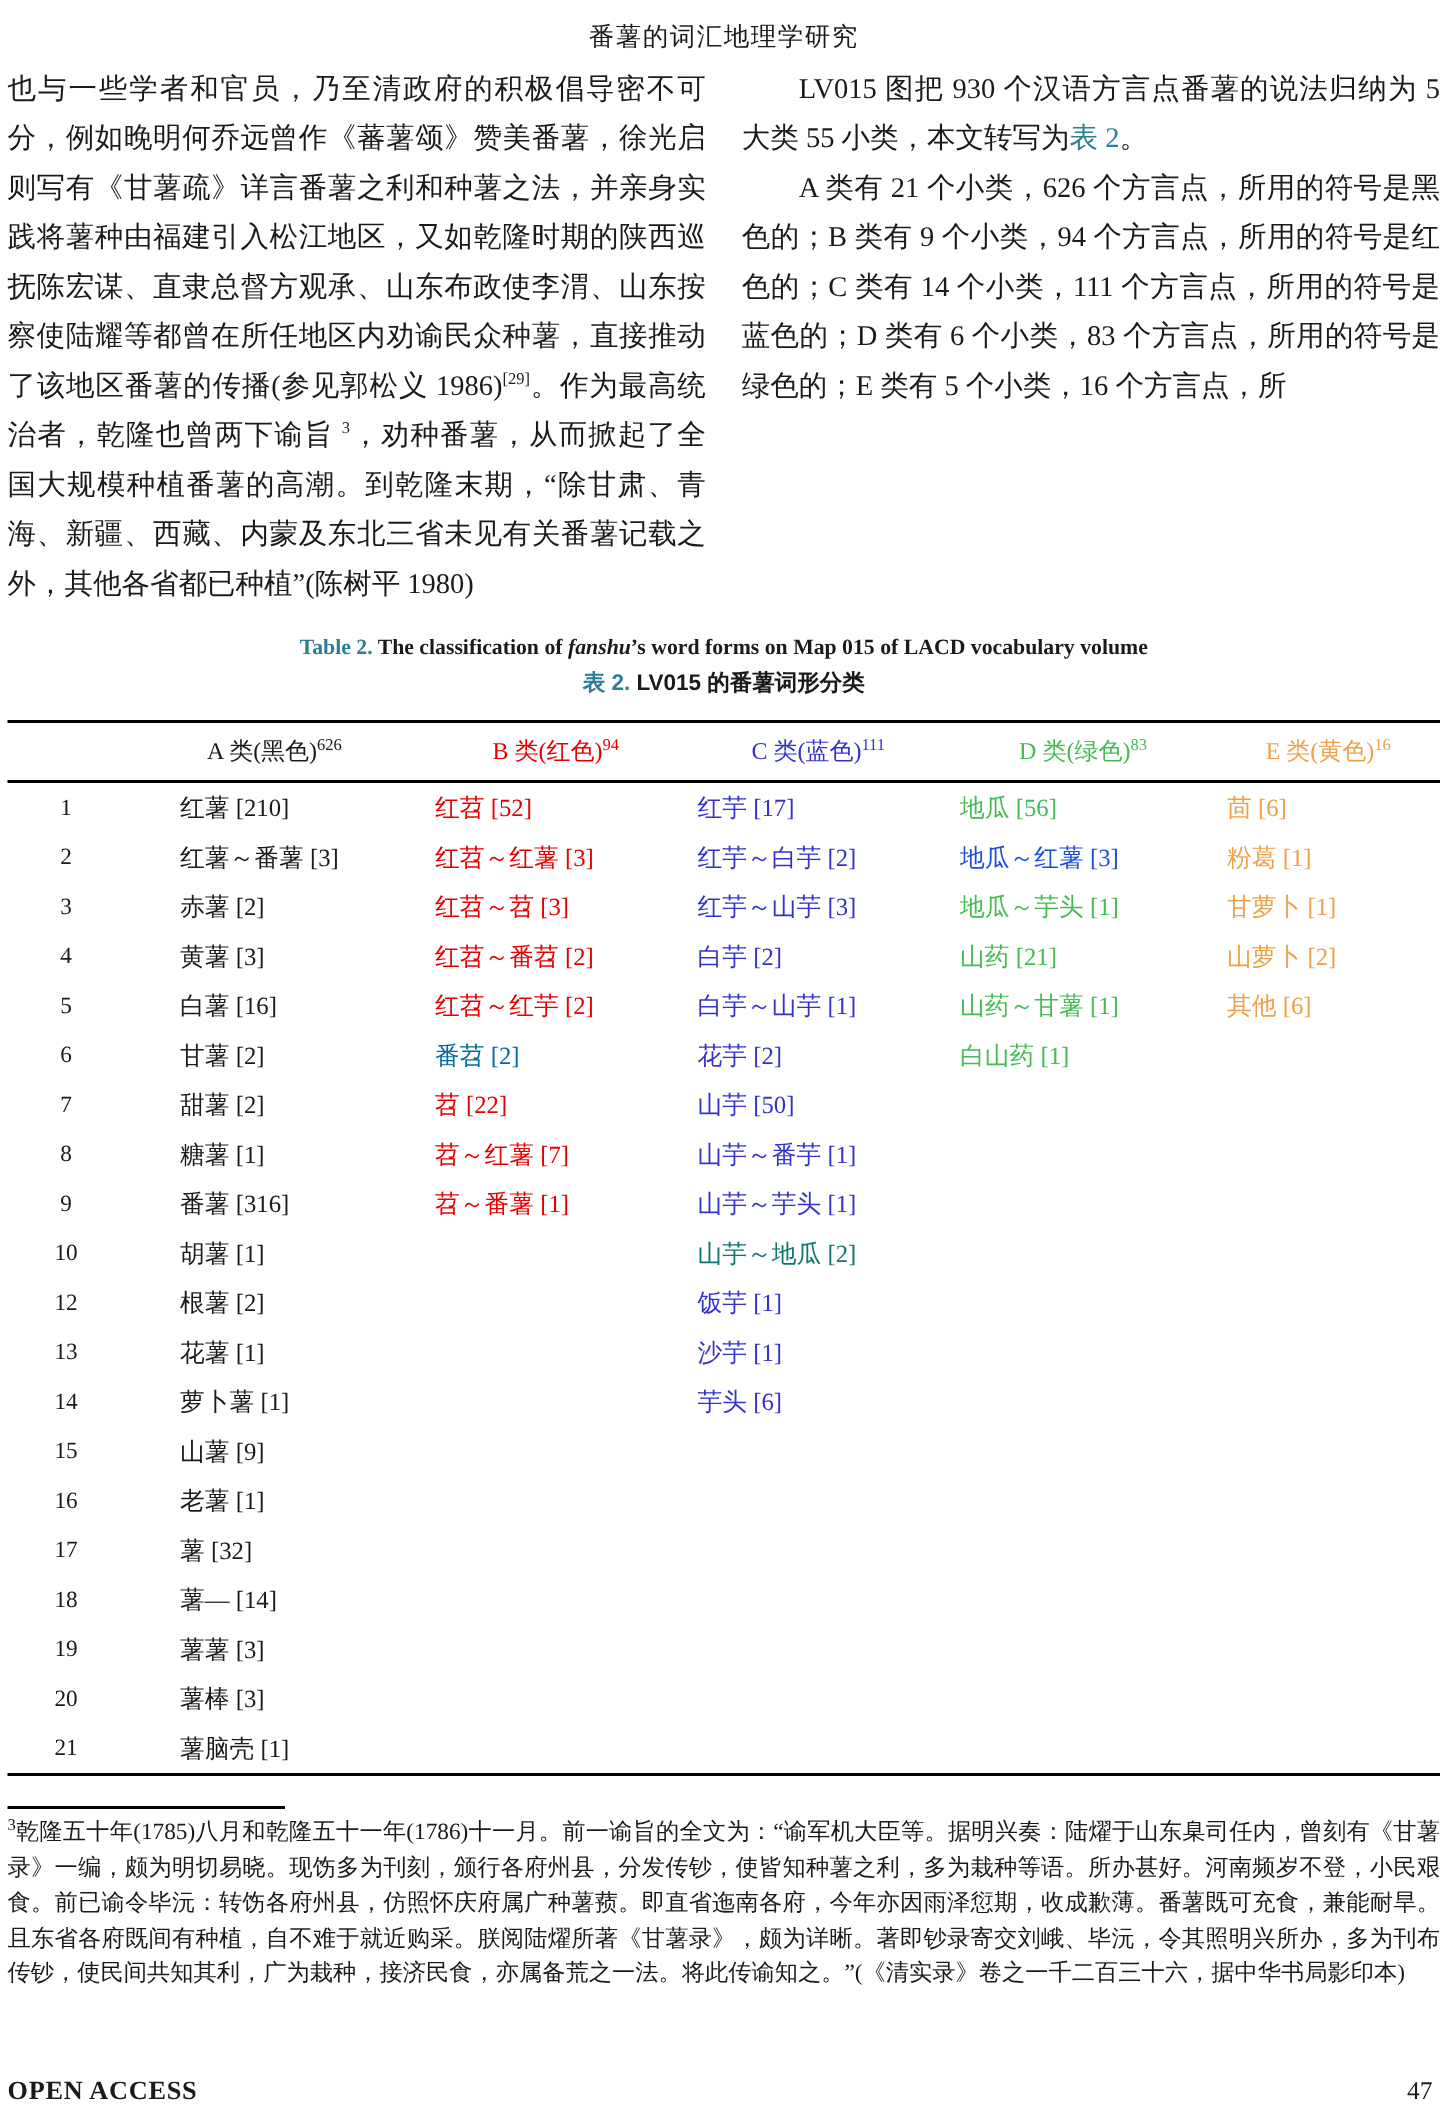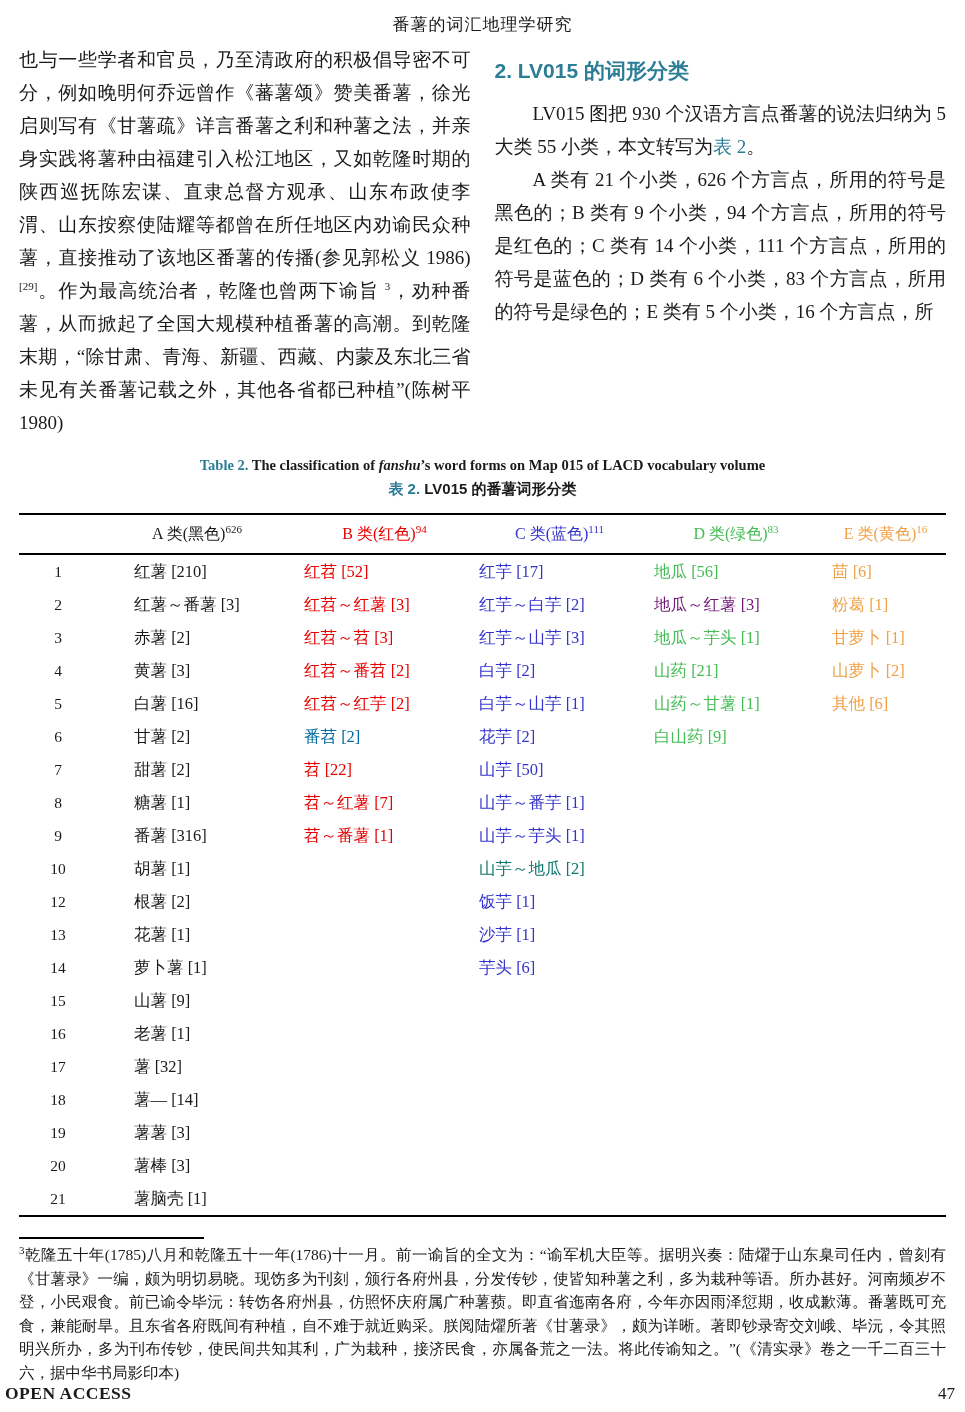--- a/index.html
+++ b/index.html
@@ -1,20 +1,20 @@
 <!DOCTYPE html>
 <html><head>
 <meta charset="utf-8">
 <style>
   html,body{margin:0;padding:0;background:#ffffff;}
   .page{
     width:965px;height:1412px;box-sizing:border-box;
     background:#ffffff;color:#1a1a1a;position:relative;overflow:hidden;
     font-family:"Liberation Serif","DejaVu Serif",serif;
-    padding:0 19px;
+    padding:0 5px;
   }
   .header-title{
     text-align:center;font-size:17px;padding-top:13px;height:43px;box-sizing:border-box;
     letter-spacing:1px;
   }
   .columns{display:flex;gap:24px;}
   .col{width:466px;font-size:19px;line-height:33px;text-align:justify;}
   .col p{margin:0;}
   p.indent{text-indent:2em;}
   sup{font-size:11px;line-height:0;vertical-align:super;}
@@ -54,21 +54,20 @@
 
 <div class="page" style="--teal: #2C7D95;">
 
   <div class="header-title">番薯的词汇地理学研究</div>
 
   <div class="columns">
     <div class="col">
       <p><span>也与一些学者和官员，乃至清政府的积极倡导密不可分，例如晚明何乔远曾作《蕃薯颂》赞美番薯，徐光启则写有《甘薯疏》详言番薯之利和种薯之法，并亲身实践将薯种由福建引入松江地区，又如乾隆时期的陕西巡抚陈宏谋、直隶总督方观承、山东布政使李渭、山东按察使陆耀等都曾在所任地区内劝谕民众种薯，直接推动了该地区番薯的传播(参见郭松义 1986)</span><sup>[29]</sup><span>。作为最高统治者，乾隆也曾两下谕旨 </span><sup>3</sup><span>，劝种番薯，从而掀起了全国大规模种植番薯的高潮。到乾隆末期，“除甘肃、青海、新疆、西藏、内蒙及东北三省未见有关番薯记载之外，其他各省都已种植”(陈树平 1980)</span></p>
     </div>
     <div class="col">
-      <h2 class="section-heading">2. LV015 的词形分类</h2>
       <p class="indent"><span>LV015 图把 930 个汉语方言点番薯的说法归纳为 5 大类 55 小类，本文转写为</span><a class="table-ref">表 2</a><span>。</span></p>
       <p class="indent">A 类有 21 个小类，626 个方言点，所用的符号是黑色的；B 类有 9 个小类，94 个方言点，所用的符号是红色的；C 类有 14 个小类，111 个方言点，所用的符号是蓝色的；D 类有 6 个小类，83 个方言点，所用的符号是绿色的；E 类有 5 个小类，16 个方言点，所</p>
     </div>
   </div>
 
   <div class="caption">
     <div class="cap-en"><span class="teal">Table 2.</span><span> The classification of </span><i>fanshu</i><span>’s word forms on Map 015 of LACD vocabulary volume</span></div>
     <div class="cap-zh"><span class="teal">表 2.</span><span> LV015 的番薯词形分类</span></div>
   </div>
 
@@ -88,21 +87,21 @@
           <div class="tcell col-b" style="color: rgb(230, 0, 0);">红苕 [52]</div>
           <div class="tcell col-c" style="color: rgb(51, 51, 204);">红芋 [17]</div>
           <div class="tcell col-d" style="color: rgb(68, 187, 85);">地瓜 [56]</div>
           <div class="tcell col-e" style="color: rgb(239, 161, 72);">茴 [6]</div>
         </div>
         <div class="trow">
           <div class="tcell col-num">2</div>
           <div class="tcell col-a" style="color: rgb(26, 26, 26);">红薯～番薯 [3]</div>
           <div class="tcell col-b" style="color: rgb(230, 0, 0);">红苕～红薯 [3]</div>
           <div class="tcell col-c" style="color: rgb(51, 51, 204);">红芋～白芋 [2]</div>
-          <div class="tcell col-d" style="color: #701a75;">地瓜～红薯 [3]</div>
+          <div class="tcell col-d" style="color: #1d4ed8;">地瓜～红薯 [3]</div>
           <div class="tcell col-e" style="color: rgb(239, 161, 72);">粉葛 [1]</div>
         </div>
         <div class="trow">
           <div class="tcell col-num">3</div>
           <div class="tcell col-a" style="color: rgb(26, 26, 26);">赤薯 [2]</div>
           <div class="tcell col-b" style="color: rgb(230, 0, 0);">红苕～苕 [3]</div>
           <div class="tcell col-c" style="color: rgb(51, 51, 204);">红芋～山芋 [3]</div>
           <div class="tcell col-d" style="color: rgb(68, 187, 85);">地瓜～芋头 [1]</div>
           <div class="tcell col-e" style="color: rgb(239, 161, 72);">甘萝卜 [1]</div>
         </div>
@@ -120,21 +119,21 @@
           <div class="tcell col-b" style="color: rgb(230, 0, 0);">红苕～红芋 [2]</div>
           <div class="tcell col-c" style="color: rgb(51, 51, 204);">白芋～山芋 [1]</div>
           <div class="tcell col-d" style="color: rgb(68, 187, 85);">山药～甘薯 [1]</div>
           <div class="tcell col-e" style="color: rgb(239, 161, 72);">其他 [6]</div>
         </div>
         <div class="trow">
           <div class="tcell col-num">6</div>
           <div class="tcell col-a" style="color: rgb(26, 26, 26);">甘薯 [2]</div>
           <div class="tcell col-b" style="color: #0369a1;">番苕 [2]</div>
           <div class="tcell col-c" style="color: rgb(51, 51, 204);">花芋 [2]</div>
-          <div class="tcell col-d" style="color: rgb(68, 187, 85);">白山药 [9]</div>
+          <div class="tcell col-d" style="color: rgb(68, 187, 85);">白山药 [1]</div>
           <div class="tcell col-e" style="color: rgb(239, 161, 72);"></div>
         </div>
         <div class="trow">
           <div class="tcell col-num">7</div>
           <div class="tcell col-a" style="color: rgb(26, 26, 26);">甜薯 [2]</div>
           <div class="tcell col-b" style="color: rgb(230, 0, 0);">苕 [22]</div>
           <div class="tcell col-c" style="color: rgb(51, 51, 204);">山芋 [50]</div>
           <div class="tcell col-d" style="color: rgb(68, 187, 85);"></div>
           <div class="tcell col-e" style="color: rgb(239, 161, 72);"></div>
         </div>

